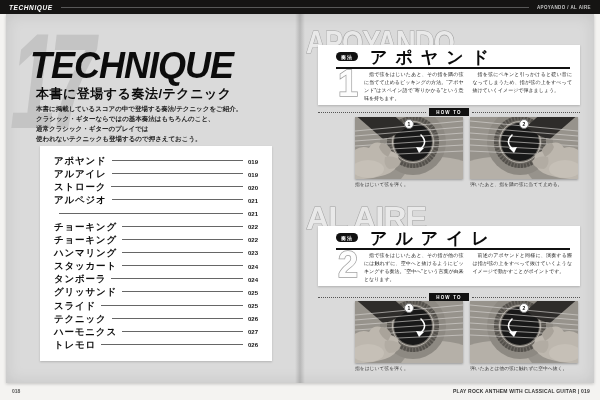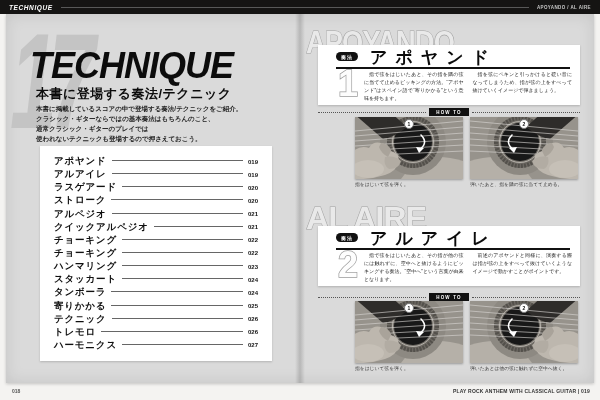--- a/index.html
+++ b/index.html
@@ -141,40 +141,34 @@
         <span class="toc-leader"></span>
         <span class="toc-page">019</span>
       </div>
 
       <div class="toc-row">
         <span class="toc-label">アルアイレ</span>
         <span class="toc-leader"></span>
         <span class="toc-page">019</span>
       </div>
 
-      <div class="toc-row">
-        <span class="toc-label">ラスゲアード</span>
+
+      <div class="toc-row">
+        <span class="toc-label">ストローク</span>
         <span class="toc-leader"></span>
         <span class="toc-page">020</span>
       </div>
 
       <div class="toc-row">
-        <span class="toc-label">ストローク</span>
-        <span class="toc-leader"></span>
-        <span class="toc-page">020</span>
-      </div>
-
-      <div class="toc-row">
         <span class="toc-label">アルペジオ</span>
         <span class="toc-leader"></span>
         <span class="toc-page">021</span>
       </div>
 
       <div class="toc-row">
-        <span class="toc-label">クイックアルペジオ</span>
         <span class="toc-leader"></span>
         <span class="toc-page">021</span>
       </div>
 
       <div class="toc-row">
         <span class="toc-label">チョーキング</span>
         <span class="toc-leader"></span>
         <span class="toc-page">022</span>
       </div>
 
@@ -197,42 +191,47 @@
         <span class="toc-page">024</span>
       </div>
 
       <div class="toc-row">
         <span class="toc-label">タンボーラ</span>
         <span class="toc-leader"></span>
         <span class="toc-page">024</span>
       </div>
 
       <div class="toc-row">
-        <span class="toc-label">寄りかかる</span>
+        <span class="toc-label">グリッサンド</span>
         <span class="toc-leader"></span>
         <span class="toc-page">025</span>
       </div>
 
+      <div class="toc-row">
+        <span class="toc-label">スライド</span>
+        <span class="toc-leader"></span>
+        <span class="toc-page">025</span>
+      </div>
 
       <div class="toc-row">
         <span class="toc-label">テクニック</span>
         <span class="toc-leader"></span>
         <span class="toc-page">026</span>
       </div>
 
       <div class="toc-row">
+        <span class="toc-label">ハーモニクス</span>
+        <span class="toc-leader"></span>
+        <span class="toc-page">027</span>
+      </div>
+
+      <div class="toc-row">
         <span class="toc-label">トレモロ</span>
         <span class="toc-leader"></span>
         <span class="toc-page">026</span>
-      </div>
-
-      <div class="toc-row">
-        <span class="toc-label">ハーモニクス</span>
-        <span class="toc-leader"></span>
-        <span class="toc-page">027</span>
       </div>
     </div>
 
   <svg class="bg-word s1">
     <text x="0" y="30" textLength="148" lengthAdjust="spacingAndGlyphs">APOYANDO</text>
   </svg>
   <section class="card s1">
     <span class="badge">奏法</span>
     <h3 class="card-title">アポヤンド</h3>
     <div class="card-rule"></div>

